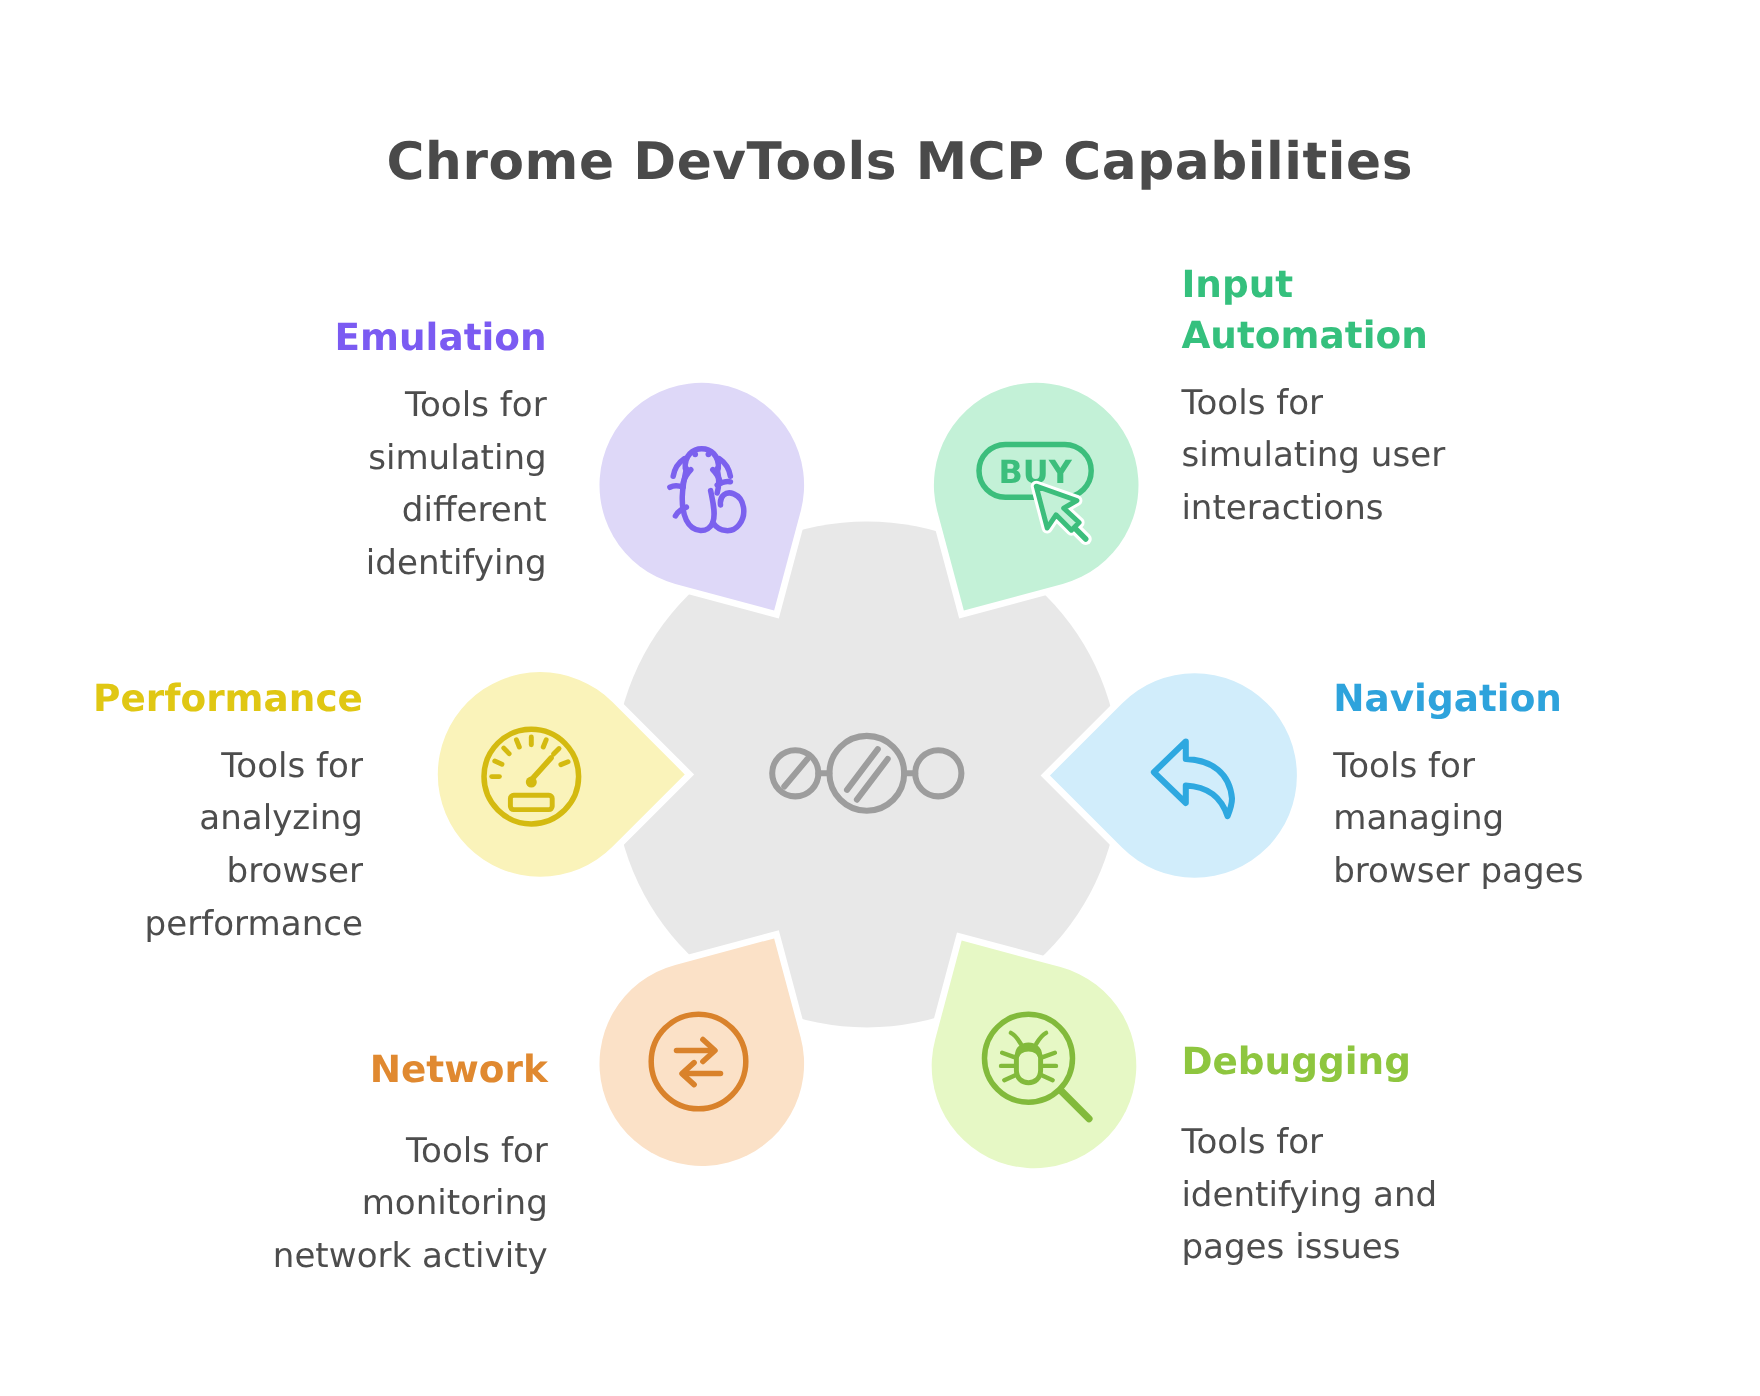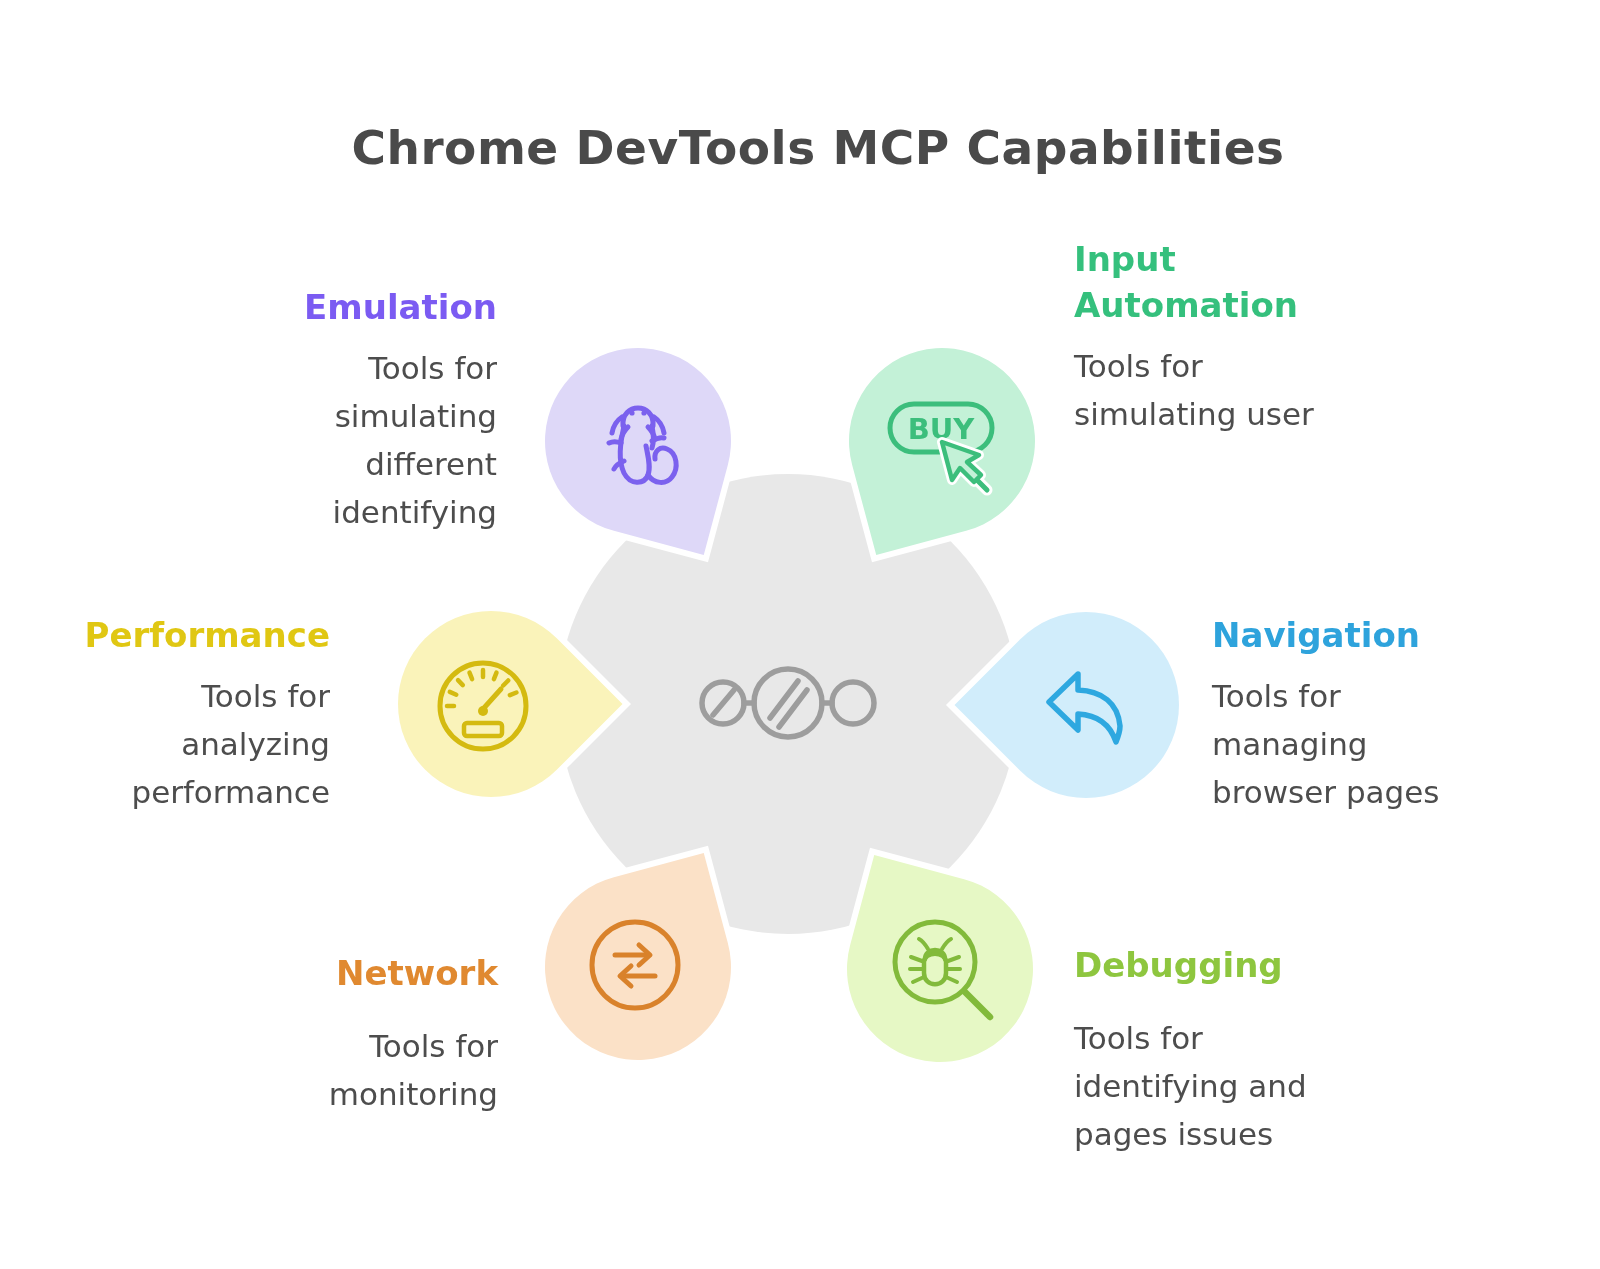--- a/index.html
+++ b/index.html
@@ -149,46 +149,49 @@
       <div class="cap-line">different</div>
       <div class="cap-line">identifying</div>
     </div>
   </div>
 
   <div class="cap right-side c-input">
     <div class="cap-label" style="color: rgb(53, 192, 125);">Input Automation</div>
     <div class="cap-desc">
       <div class="cap-line">Tools for</div>
       <div class="cap-line">simulating user</div>
+      <div class="cap-line">interactions</div>
     </div>
   </div>
 
   <div class="cap left-side c-performance">
     <div class="cap-label" style="color: rgb(224, 199, 19);">Performance</div>
     <div class="cap-desc">
       <div class="cap-line">Tools for</div>
       <div class="cap-line">analyzing</div>
+      <div class="cap-line">browser</div>
       <div class="cap-line">performance</div>
     </div>
   </div>
 
   <div class="cap right-side c-navigation">
     <div class="cap-label" style="color: rgb(46, 163, 220);">Navigation</div>
     <div class="cap-desc">
       <div class="cap-line">Tools for</div>
       <div class="cap-line">managing</div>
       <div class="cap-line">browser pages</div>
     </div>
   </div>
 
   <div class="cap left-side c-network">
     <div class="cap-label" style="color: rgb(224, 137, 48);">Network</div>
     <div class="cap-desc">
       <div class="cap-line">Tools for</div>
       <div class="cap-line">monitoring</div>
+      <div class="cap-line">network activity</div>
     </div>
   </div>
 
   <div class="cap right-side c-debugging">
     <div class="cap-label" style="color: rgb(142, 198, 63);">Debugging</div>
     <div class="cap-desc">
       <div class="cap-line">Tools for</div>
       <div class="cap-line">identifying and</div>
       <div class="cap-line">pages issues</div>
     </div>

